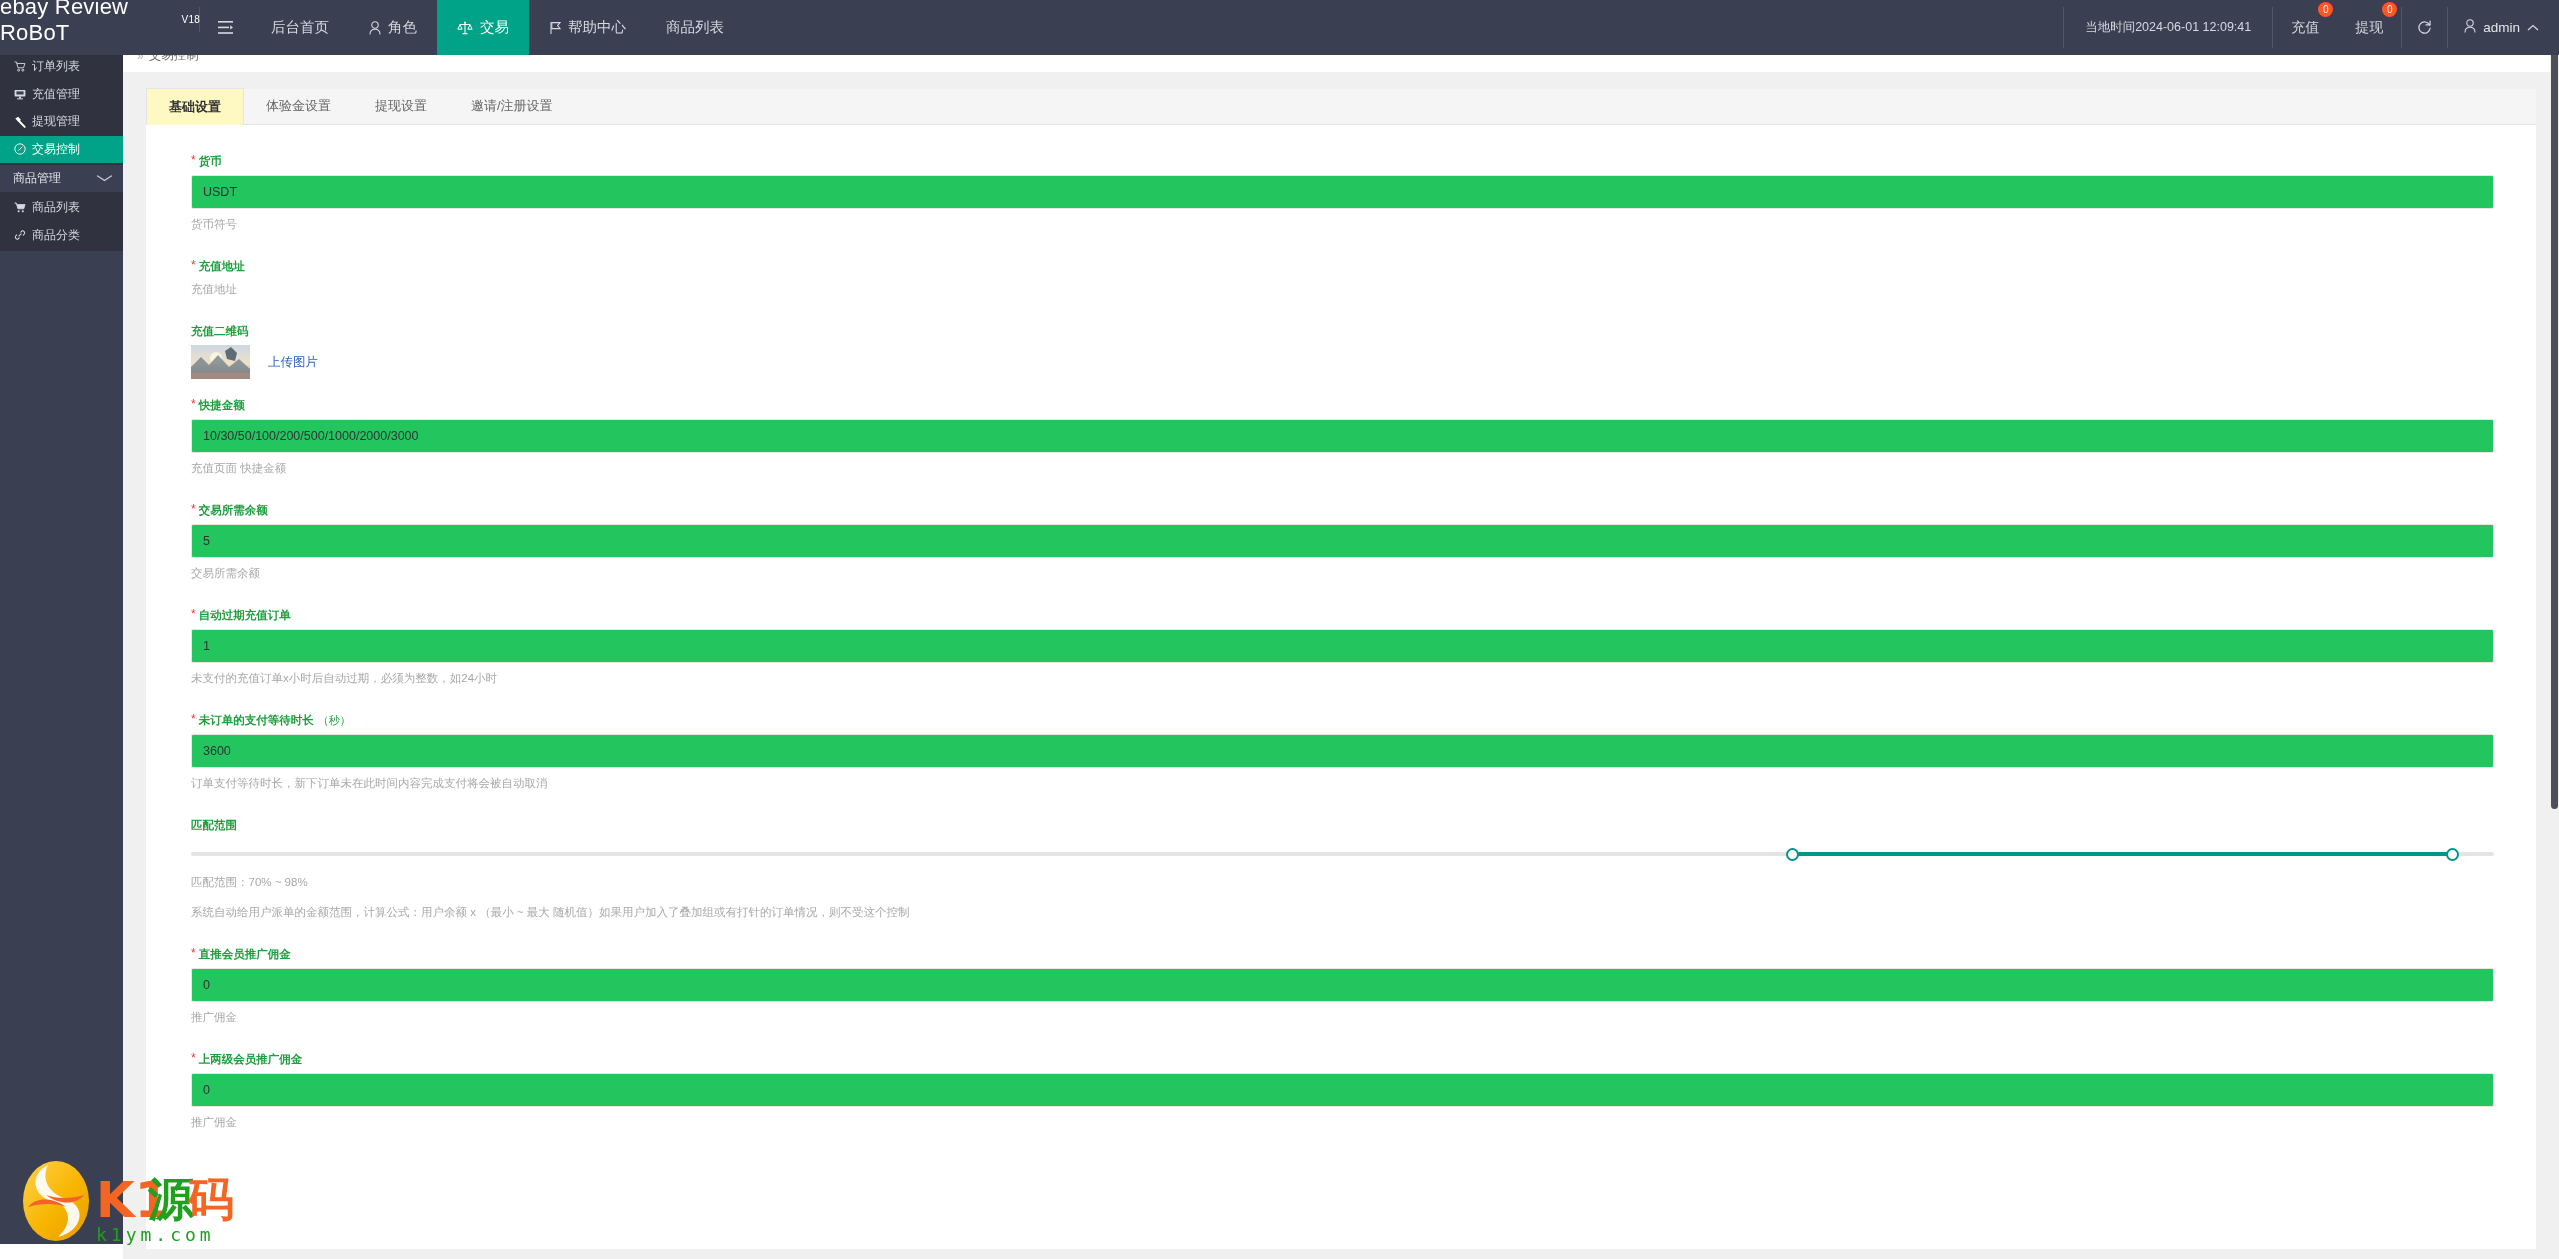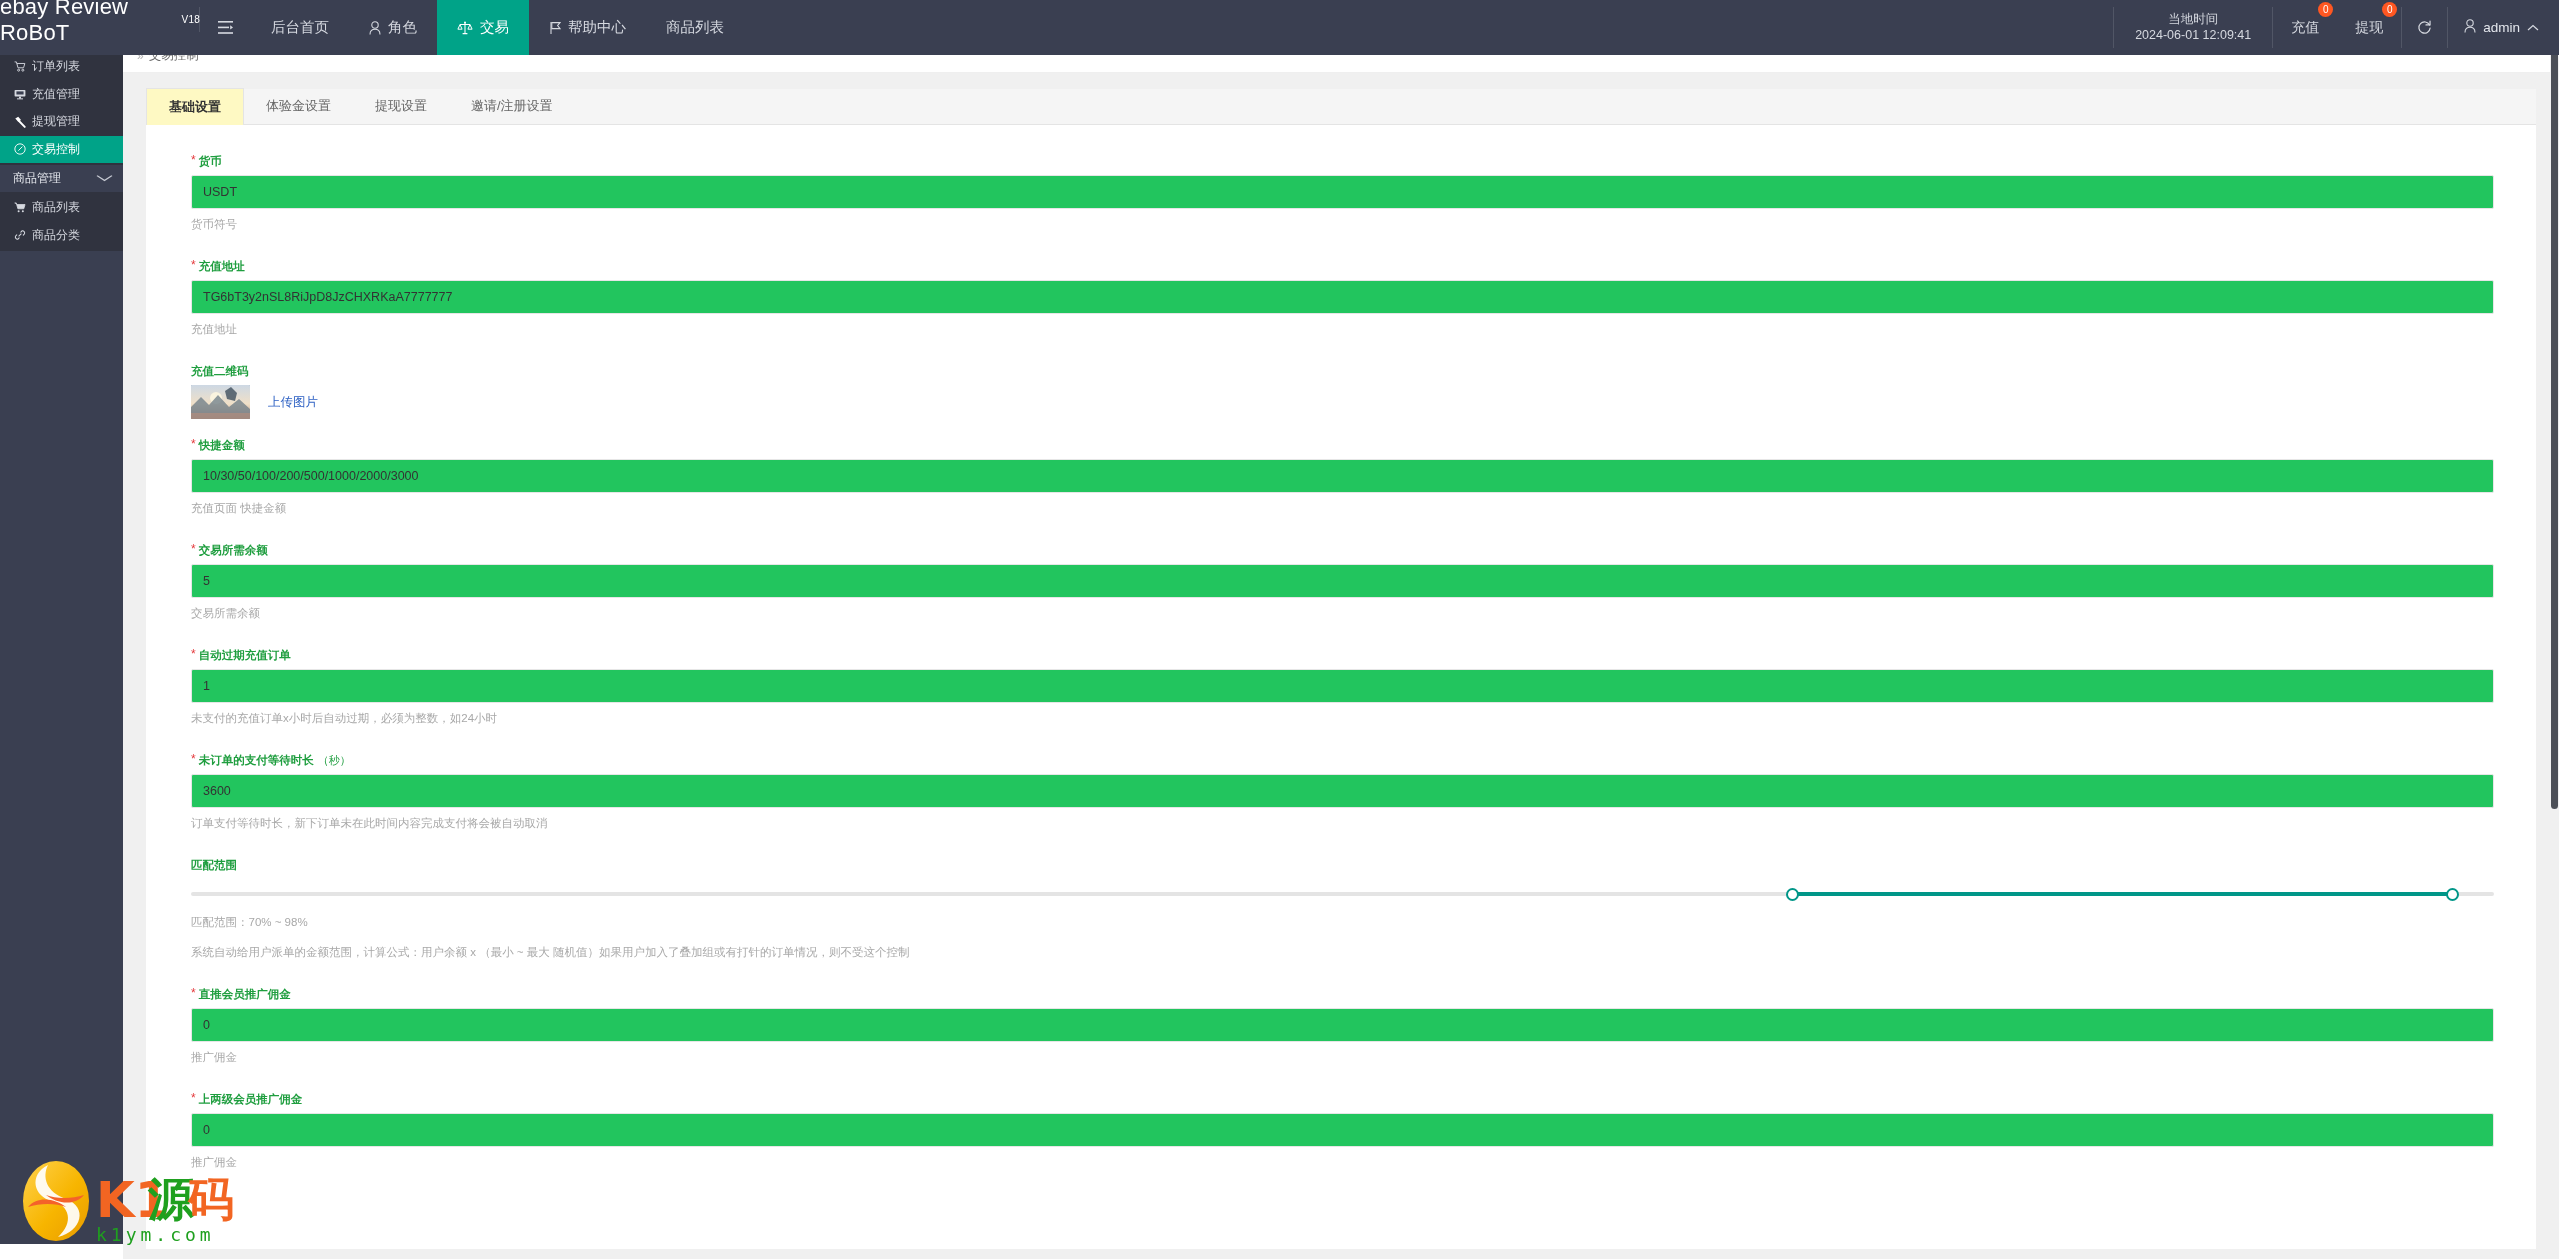--- a/index.html
+++ b/index.html
@@ -29,21 +29,21 @@
   .tb-item {
     display: flex; align-items: center; justify-content: center;
     padding: 0 20px; font-size: 14.5px; color: #d6d9e0; cursor: pointer;
     position: relative; white-space: nowrap; gap: 7px;
   }
   .tb-item.hamburger { padding: 0 18px; font-size: 16px; }
   .tb-item.active { background: #00a388; color: #fff; }
   .tb-item .ic { display:inline-flex; align-items:center; }
   #topbar-right { margin-left: auto; display: flex; align-items: stretch; }
   #clock {
-    display: flex; flex-direction: column; align-items: center;
+    display: flex; flex-direction: row; align-items: center;
     justify-content: center; padding: 0 22px; line-height: 1.25;
     font-size: 12.5px; color: #d6d9e0; position: relative;
   }
   #clock:before, #clock:after {
     content:""; position:absolute; top:7px; bottom:7px; width:1px;
     background: rgba(255,255,255,.12);
   }
   #clock:before { left: 0; } #clock:after { right: 0; }
   .tb-badge-wrap { position: relative; display: flex; align-items: center;
     padding: 0 18px; font-size: 14px; color:#d6d9e0; cursor:pointer; }
@@ -414,21 +414,20 @@
           <div class="fhelp">货币符号</div>
         </div>
 
         <div class="spacer"></div>
 
         <div class="field">
           <div class="flabel">
             <span class="req">*</span>
             <span>充值地址</span>
           </div>
-          <input class="finput" value="TG6bT3y2nSL8RiJpD8JzCHXRKaA7777777" style="">
           <div class="fhelp">充值地址</div>
         </div>
 
         <div class="spacer"></div>
 
         <div class="field">
           <div class="flabel nonreq">
             <span>充值二维码</span>
           </div>
           <div class="thumb-row">

